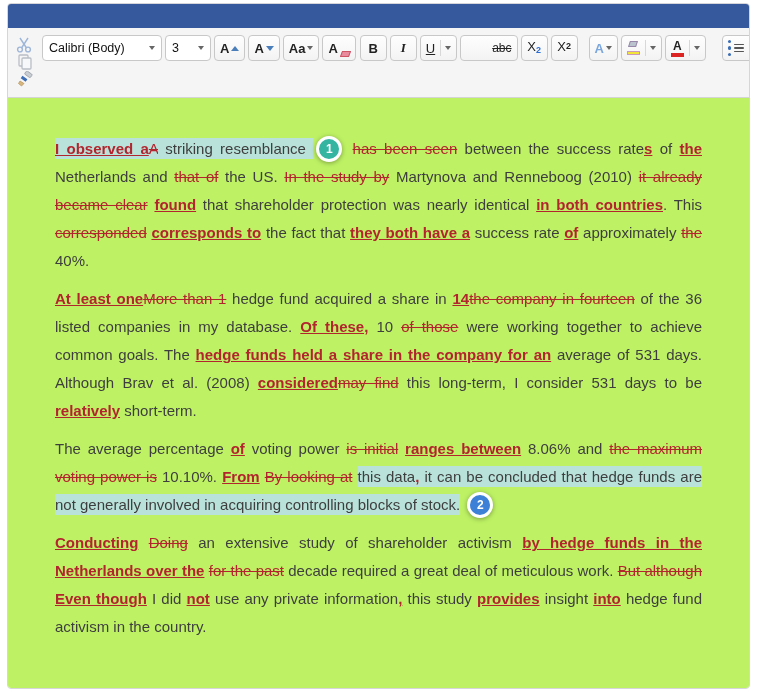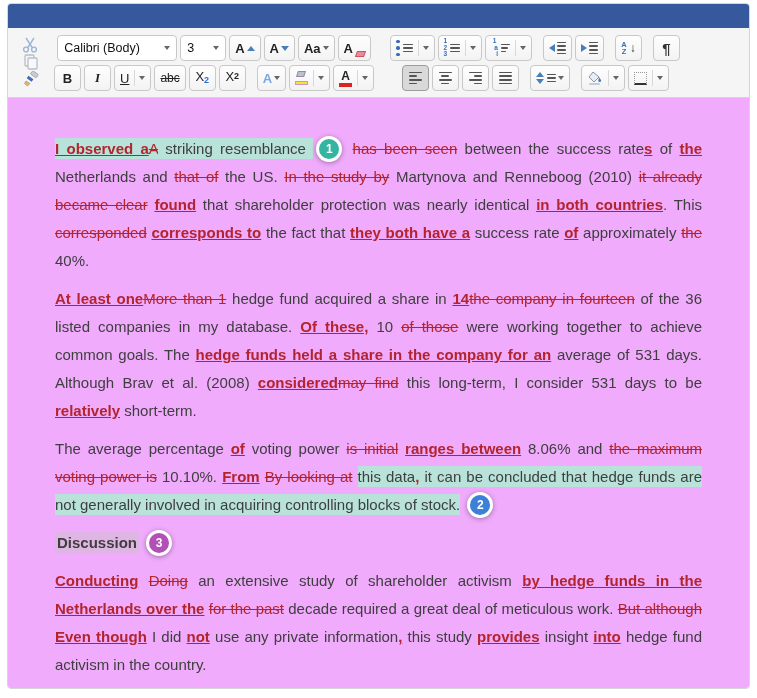--- a/index.html
+++ b/index.html
@@ -8,33 +8,33 @@
     --blue-badge:#3c80d8; --purple-badge:#b250b8; --purple-highlight:#dfb5e3; --icon-blue:#4a7ebb;
   }
   *{box-sizing:border-box;}
   html,body{margin:0;padding:0;background:#fff;font-family:"Liberation Sans",sans-serif;}
   .window{width:743px;margin:3px auto 0;border:1px solid var(--win-border);border-radius:4px;overflow:hidden;height:686px;background:#fff;}
   .titlebar{height:24px;background:var(--titlebar);}
   .ribbon{background:var(--ribbon-bg);border-bottom:1px solid #d4d4d4;padding:7px 8px 8px 6px;display:flex;gap:6px;height:70px;}
   .clip-col{width:34px;display:flex;flex-direction:column;align-items:center;justify-content:space-between;padding:2px 0;}
   .clip-btn{width:22px;height:18px;display:flex;align-items:center;justify-content:center;background:transparent;border:none;padding:0;}
   .ribbon-cols{display:flex;gap:16px;align-items:flex-start;}
-  .rcol{display:flex;flex-direction:column;gap:4px;align-items:center;}
+  .rcol{display:flex;flex-direction:row;gap:4px;align-items:center;}
   .trow{display:flex;gap:3px;align-items:center;}
   .btn{height:26px;min-width:27px;padding:0 5px;display:inline-flex;align-items:center;justify-content:center;gap:2px;
        background:linear-gradient(#fefefe,#f3f3f3);border:1px solid var(--btn-border);border-radius:4px;
        font-size:13px;color:#222;cursor:pointer;position:relative;}
   .btn.active{background:#d9d9d9;border-color:#9d9d9d;}
   .combo{display:inline-flex;align-items:center;justify-content:space-between;background:#fff;border:1px solid var(--btn-border);
          border-radius:4px;height:26px;padding:0 6px;font-size:12.5px;color:#111;cursor:pointer;}
   .combo.font{width:120px;} .combo.size{width:46px;}
   .caret{width:0;height:0;border-left:3.5px solid transparent;border-right:3.5px solid transparent;border-top:4px solid #666;flex:none;}
   .caret-seg{display:inline-flex;align-items:center;border-left:1px solid #d8d8d8;padding-left:4px;margin-left:3px;height:16px;}
   .g-bold{font-weight:800;} .g-italic{font-style:italic;font-family:"Liberation Serif",serif;font-weight:600;}
-  .g-under{text-decoration:underline;} .g-strike{text-decoration:line-through;font-size:12px;}
+  .g-under{text-decoration:underline;} .g-strike{text-decoration:line-through;font-size:12px;margin-left:26px;}
   .g-sub,.g-sup{font-size:9px;font-weight:700;} .g-sub{color:#2b6cd4;align-self:flex-end;margin-bottom:2px;}
   .g-sup{align-self:flex-start;margin-top:2px;}
   .xwrap{display:inline-flex;height:18px;}
   .tri-up{width:0;height:0;border-left:4px solid transparent;border-right:4px solid transparent;border-bottom:5px solid var(--icon-blue);}
   .tri-dn{width:0;height:0;border-left:4px solid transparent;border-right:4px solid transparent;border-top:5px solid var(--icon-blue);}
   .eraser{width:9px;height:6px;background:#e98b9d;border:1px solid #c56;transform:skewX(-20deg);margin-left:1px;align-self:flex-end;margin-bottom:3px;}
   .afx{color:#7aa7dd;font-weight:800;}
   .colorbar{display:flex;flex-direction:column;align-items:center;line-height:1;}
   .colorbar .bar{width:13px;height:4px;margin-top:1px;}
   .bar.red{background:#d22; } .bar.yellow{background:#f3e43a;border:1px solid #c9b;}
@@ -46,21 +46,21 @@
   .list-icon .dots{display:flex;flex-direction:column;gap:3.4px;}
   .list-icon .dots b{width:3.4px;height:3.4px;background:#3a6db5;border-radius:50%;display:block;}
   .num-col{display:flex;flex-direction:column;font-size:6.5px;line-height:1.05;color:#3a6db5;font-weight:700;}
   .sort-col{display:flex;flex-direction:column;font-size:7.5px;line-height:1;color:#3a6db5;font-weight:700;}
   .sort-arrow{font-size:12px;color:#333;margin-left:1px;font-weight:400;}
   .pilcrow{font-size:15px;font-weight:600;color:#333;}
   .indent-icon{display:flex;align-items:center;gap:2px;}
   .spacing-icon{display:flex;align-items:center;gap:3px;}
   .spacing-arrows{display:flex;flex-direction:column;gap:2px;align-items:center;}
   .borders-icon{width:13px;height:13px;border:1px dotted #999;border-bottom:2px solid #333;}
-  .doc{background:#f0abfc;padding:37px 47px 20px 47px;height:592px;overflow:hidden;}
+  .doc{background:#bef264;padding:37px 47px 20px 47px;height:592px;overflow:hidden;}
   .doc-body{font-size:15px;line-height:28px;color:var(--text-dark);text-align:justify;}
   .doc-body p{margin:0 0 10px;}
   .doc-body h2{margin:8px 0 10px;font-size:15px;line-height:28px;}
   .doc-body h2 .normal{font-weight:700;}
   .ins{color:var(--accent-red);font-weight:700;text-decoration:underline;}
   .del{color:var(--accent-red);text-decoration:line-through;}
   .hl-teal{background:var(--teal-highlight);padding:2px 0;}
   .hl-purple{background:var(--purple-highlight);padding:2px 2px;}
   .badge{display:inline-flex;align-items:center;justify-content:center;width:26px;height:26px;border-radius:50%;
          color:#fff;font-weight:700;font-size:12px;border:3px solid #fff;box-shadow:0 1px 5px rgba(0,0,0,.35);
@@ -332,17 +332,16 @@
         </div>
       </div>
     </div>
   </div>
 
   <div class="doc">
     <div class="doc-body">
         <p><span class="ins hl-teal">I observed a</span><span class="del hl-teal">A</span><span class="normal hl-teal"> striking resemblance </span><span class="badge badge-teal">1</span><span class="normal"> </span><span class="del">has been seen</span><span class="normal"> between the success rate</span><span class="ins">s</span><span class="normal"> of </span><span class="ins">the</span><span class="normal"> Netherlands and </span><span class="del">that of</span><span class="normal"> the US. </span><span class="del">In the study by</span><span class="normal"> Martynova and Renneboog (2010) </span><span class="del">it already became clear</span><span class="normal"> </span><span class="ins">found</span><span class="normal"> that shareholder protection was nearly identical </span><span class="ins">in both countries</span><span class="normal">. This </span><span class="del">corresponded</span><span class="normal"> </span><span class="ins">corresponds to</span><span class="normal"> the fact that </span><span class="ins">they both have a</span><span class="normal"> success rate </span><span class="ins">of</span><span class="normal"> approximately </span><span class="del">the</span><span class="normal"> 40%.</span></p>
         <p><span class="ins">At least one</span><span class="del">More than 1</span><span class="normal"> hedge fund acquired a share in </span><span class="ins">14</span><span class="del">the company in fourteen</span><span class="normal"> of the 36 listed companies in my database. </span><span class="ins">Of these,</span><span class="normal"> 10 </span><span class="del">of those</span><span class="normal"> were working together to achieve common goals. The </span><span class="ins">hedge funds held a share in the company for an</span><span class="normal"> average of 531 days. Although Brav et al. (2008) </span><span class="ins">considered</span><span class="del">may find</span><span class="normal"> this long-term, I consider 531 days to be </span><span class="ins">relatively</span><span class="normal"> short-term.</span></p>
         <p><span class="normal">The average percentage </span><span class="ins">of</span><span class="normal"> voting power </span><span class="del">is initial</span><span class="normal"> </span><span class="ins">ranges between</span><span class="normal"> 8.06% and </span><span class="del">the maximum voting power is</span><span class="normal"> 10.10%. </span><span class="ins">From</span><span class="normal"> </span><span class="del">By looking at</span><span class="normal"> </span><span class="normal hl-teal">this data</span><span class="ins hl-teal">,</span><span class="normal hl-teal"> it can be concluded that hedge funds are not generally involved in acquiring controlling blocks of stock.</span><span class="normal"> </span><span class="badge badge-blue">2</span></p>
-        <h2><span class="normal hl-purple">Discussion</span><span class="normal"> </span><span class="badge badge-purple">3</span></h2>
         <p><span class="ins">Conducting</span><span class="normal"> </span><span class="del">Doing</span><span class="normal"> an extensive study of shareholder activism </span><span class="ins">by hedge funds in the Netherlands over the</span><span class="normal"> </span><span class="del">for the past</span><span class="normal"> decade required a great deal of meticulous work. </span><span class="del">But although</span><span class="normal"> </span><span class="ins">Even though</span><span class="normal"> I did </span><span class="ins">not</span><span class="normal"> use any private information</span><span class="ins">,</span><span class="normal"> this study </span><span class="ins">provides</span><span class="normal"> insight </span><span class="ins">into</span><span class="normal"> hedge fund activism in the country.</span></p>
       </div>
   </div>
 </div>
 
 </body></html>

